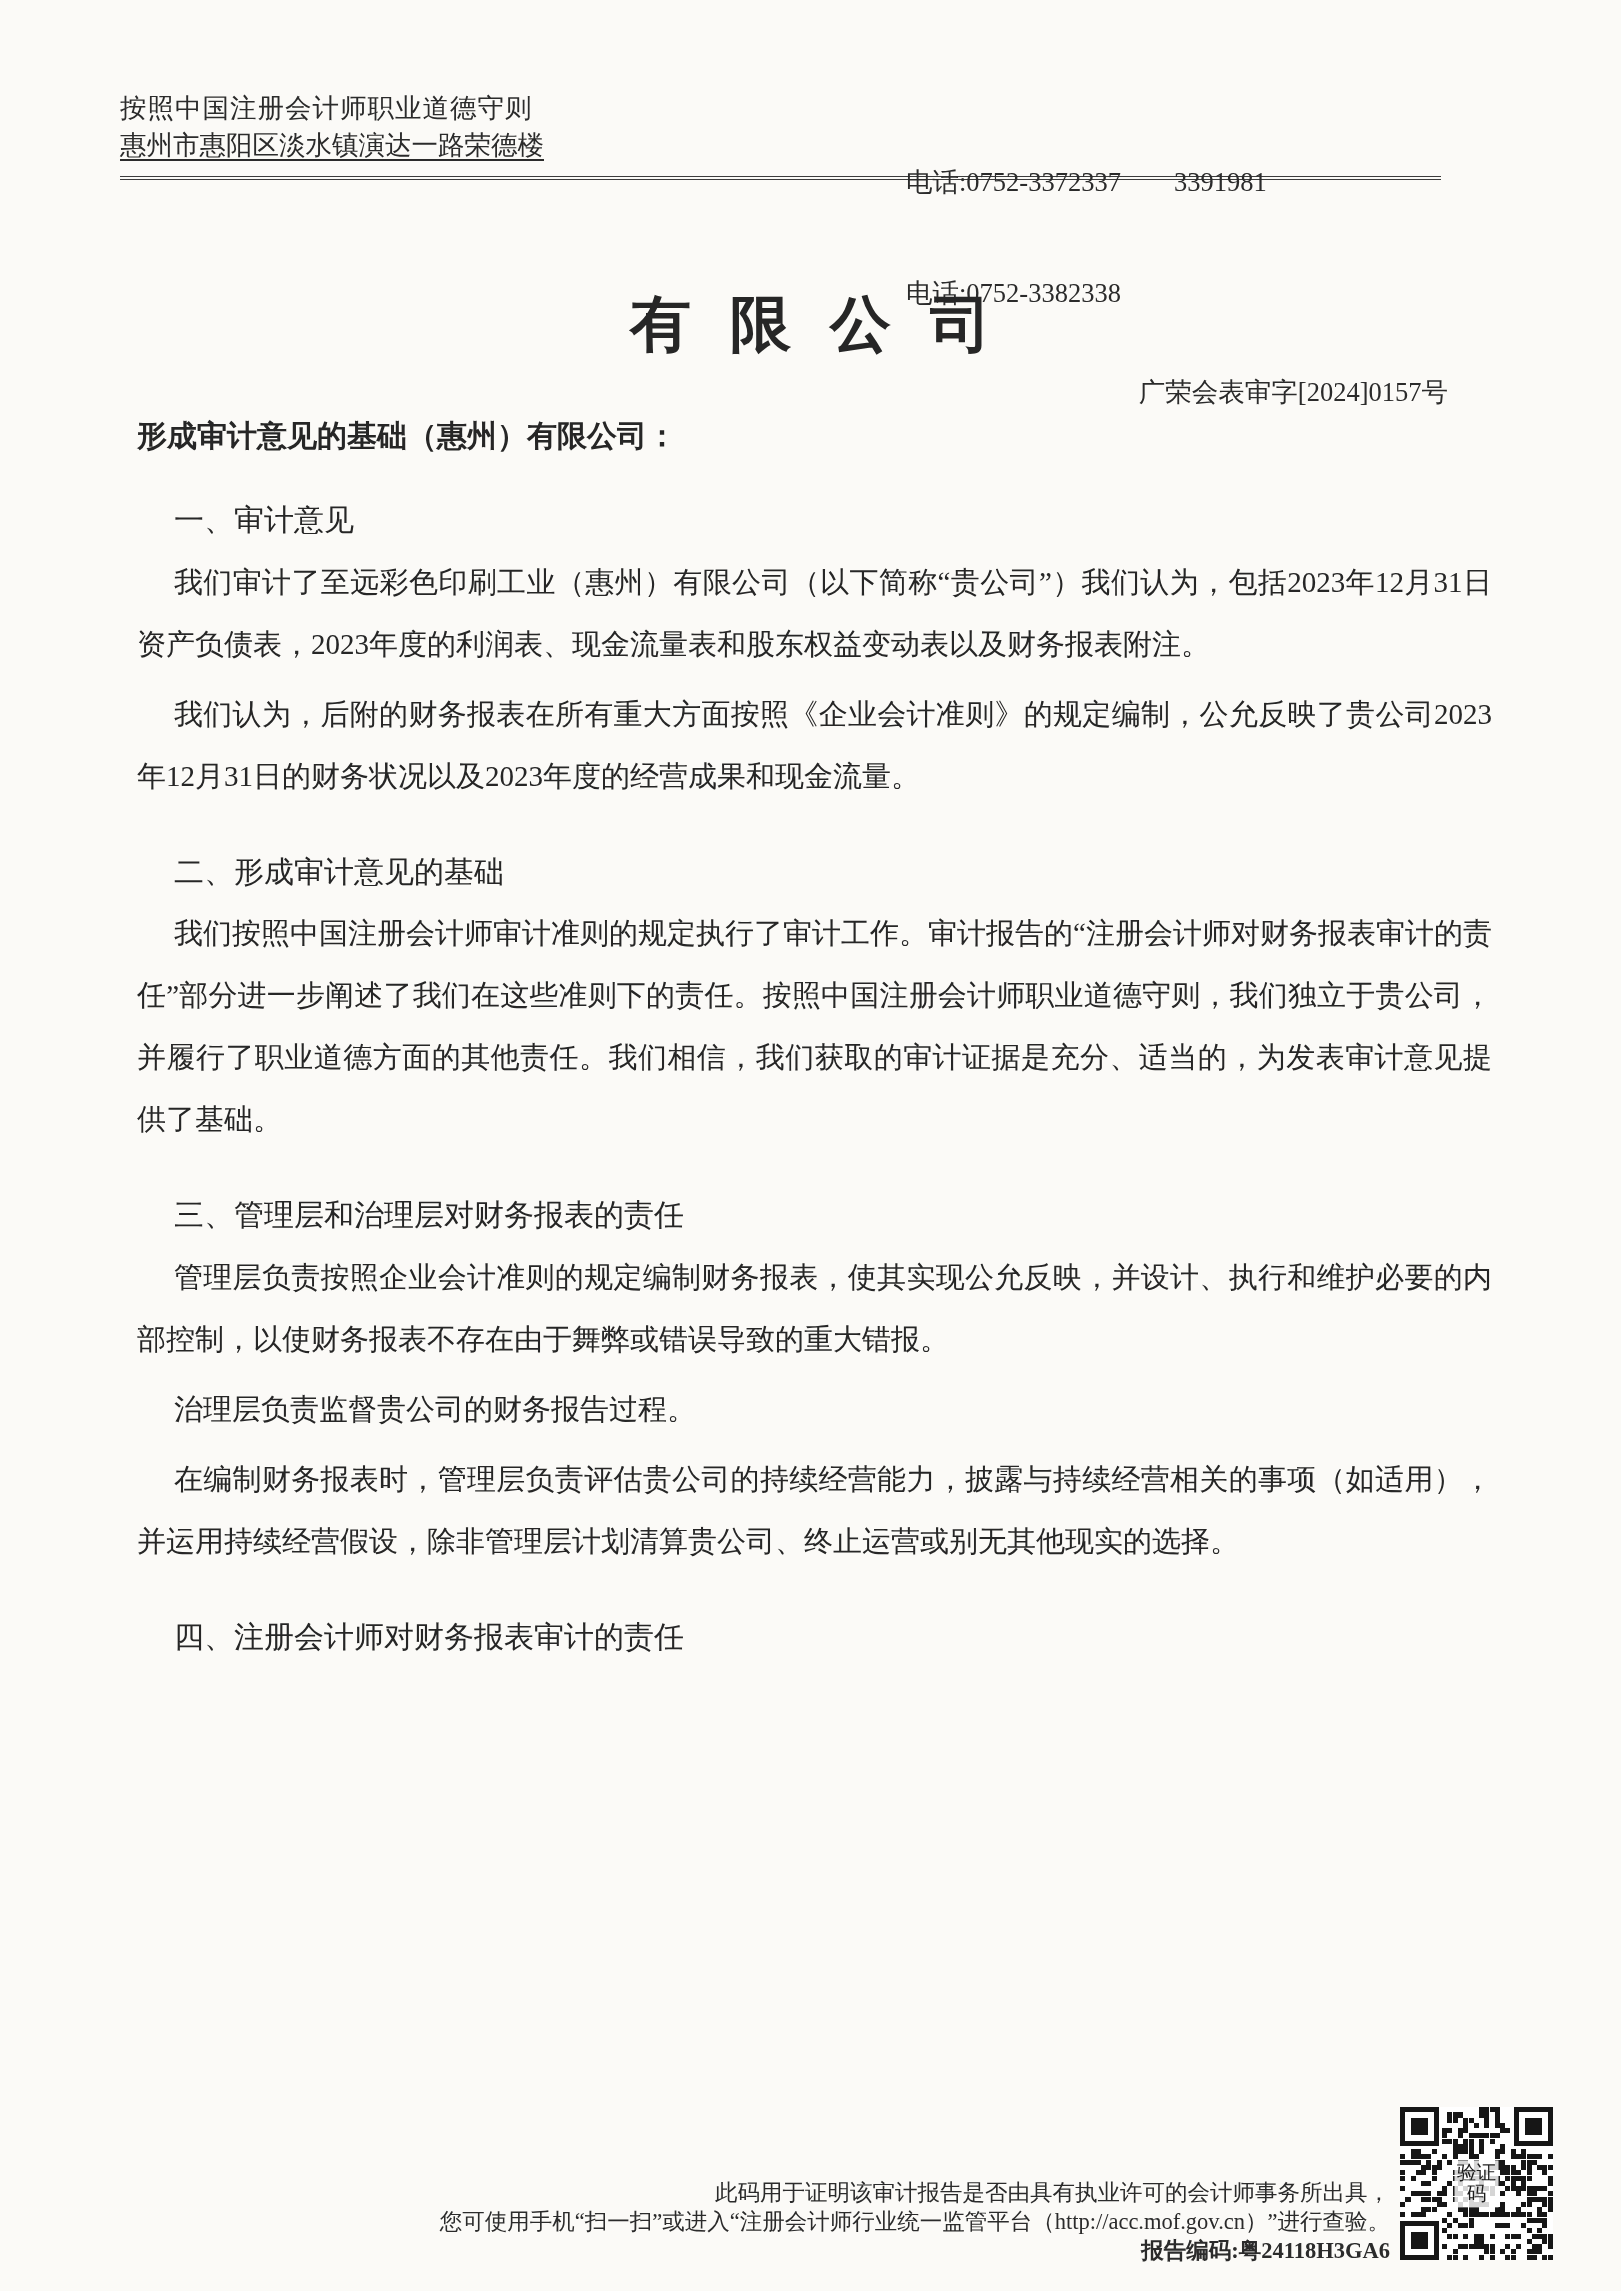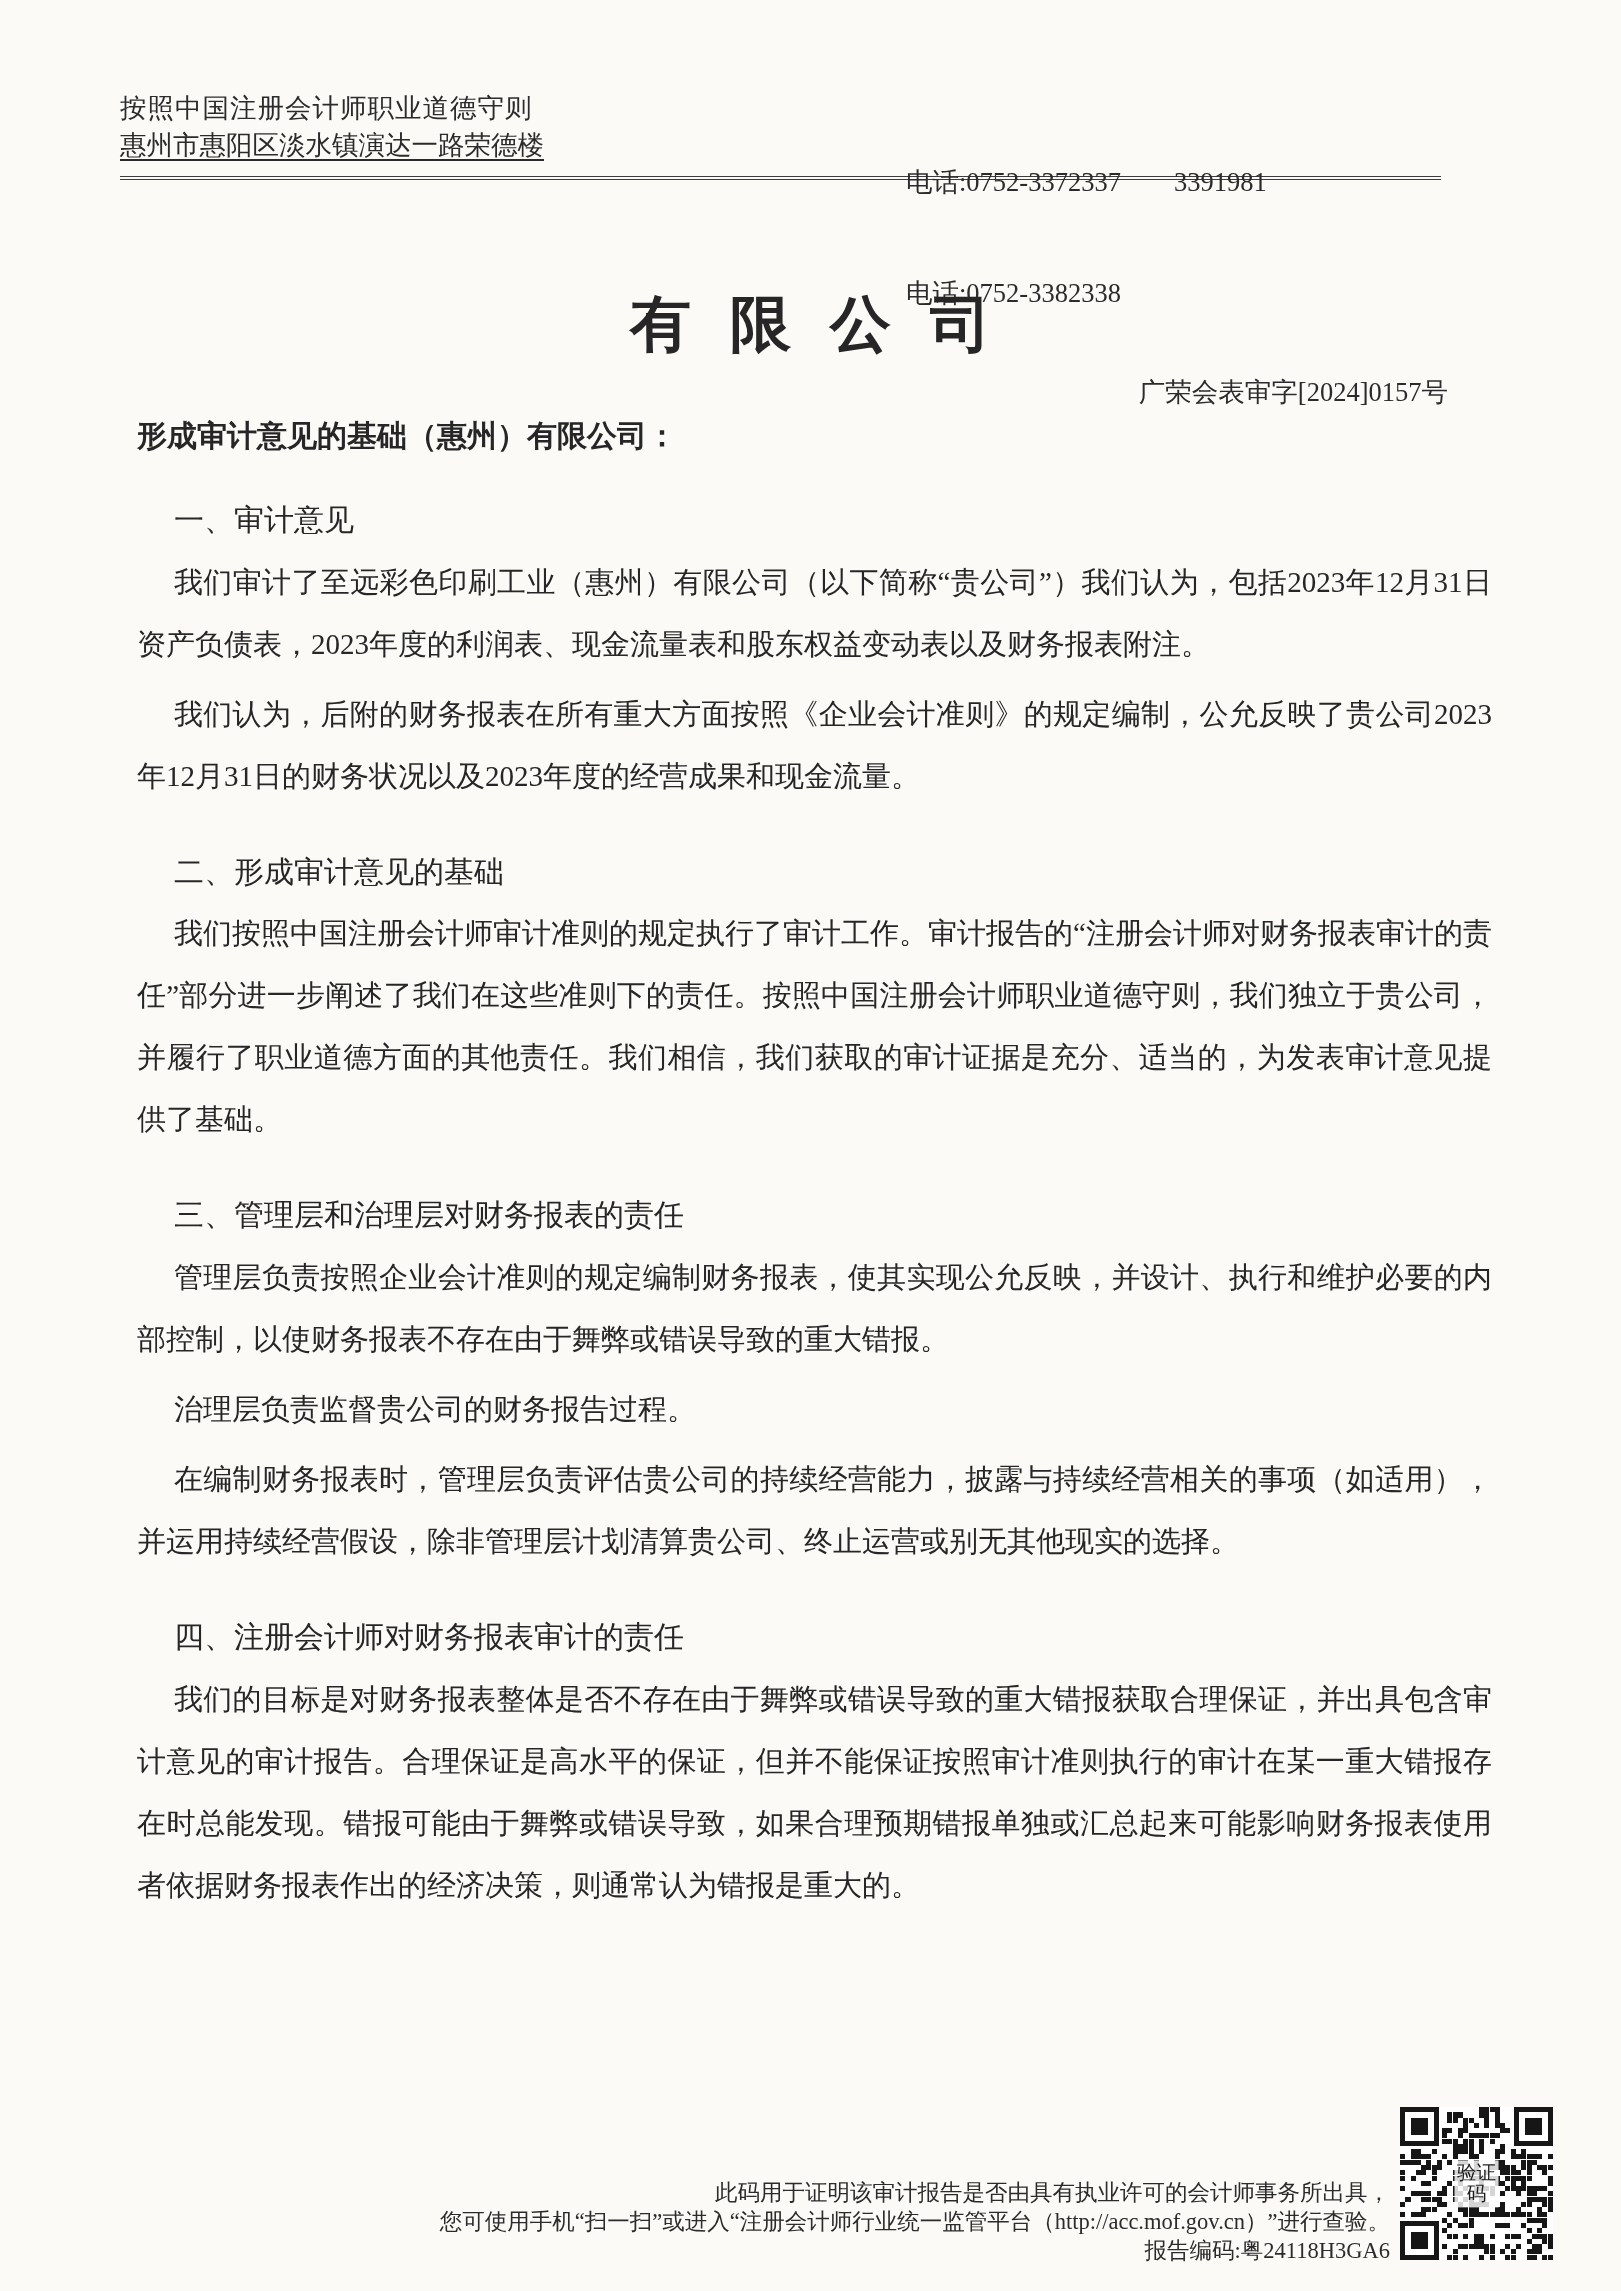--- a/index.html
+++ b/index.html
@@ -53,21 +53,21 @@
     line-height:62px;
     text-align:justify;
     text-indent:37px;
   }
 
   
   .footer-text{
     position:absolute;top:2178px;left:392px;width:998px;
     text-align:right;font-size:22.5px;line-height:29px;color:#2b2b2b;
   }
-  .report-code{font-weight:normal}
+  .report-code{font-weight:bold}
 
   .qr{
     position:absolute;left:1400px;top:2107px;width:153px;height:153px;
     background:#fff;
   }
   .qr-cells{position:absolute;inset:0}
   .qr-cells i{position:absolute;background:#161616}
   .finder{position:absolute;width:39px;height:39px;border:5.9px solid #161616;box-sizing:border-box;background:#fff}
   .finder::after{content:"";position:absolute;inset:5.9px;background:#161616}
   .finder.tl{left:0;top:0}
@@ -106,21 +106,20 @@
 
     <h2 class="sec-heading">二、形成审计意见的基础</h2>
     <p class="body-p">我们按照中国注册会计师审计准则的规定执行了审计工作。审计报告的“注册会计师对财务报表审计的责任”部分进一步阐述了我们在这些准则下的责任。按照中国注册会计师职业道德守则，我们独立于贵公司，并履行了职业道德方面的其他责任。我们相信，我们获取的审计证据是充分、适当的，为发表审计意见提供了基础。</p>
 
     <h2 class="sec-heading">三、管理层和治理层对财务报表的责任</h2>
     <p class="body-p">管理层负责按照企业会计准则的规定编制财务报表，使其实现公允反映，并设计、执行和维护必要的内部控制，以使财务报表不存在由于舞弊或错误导致的重大错报。</p>
     <p class="body-p">治理层负责监督贵公司的财务报告过程。</p>
     <p class="body-p">在编制财务报表时，管理层负责评估贵公司的持续经营能力，披露与持续经营相关的事项（如适用），并运用持续经营假设，除非管理层计划清算贵公司、终止运营或别无其他现实的选择。</p>
 
     <h2 class="sec-heading">四、注册会计师对财务报表审计的责任</h2>
-    <p class="body-p">我们的目标是对财务报表整体是否不存在由于舞弊或错误导致的重大错报获取合理保证，并出具包含审计意见的审计报告。合理保证是高水平的保证，但并不能保证按照审计准则执行的审计在某一重大错报存在时总能发现。错报可能由于舞弊或错误导致，如果合理预期错报单独或汇总起来可能影响财务报表使用者依据财务报表作出的经济决策，则通常认为错报是重大的。</p>
   </main>
 
   <div class="footer-text">
     <div>此码用于证明该审计报告是否由具有执业许可的会计师事务所出具，</div>
     <div>您可使用手机“扫一扫”或进入“注册会计师行业统一监管平台（http://acc.mof.gov.cn）”进行查验。</div>
     <div class="report-code">报告编码:粤24118H3GA6</div>
   </div>
 
   <div class="qr">
     <div class="qr-cells">

